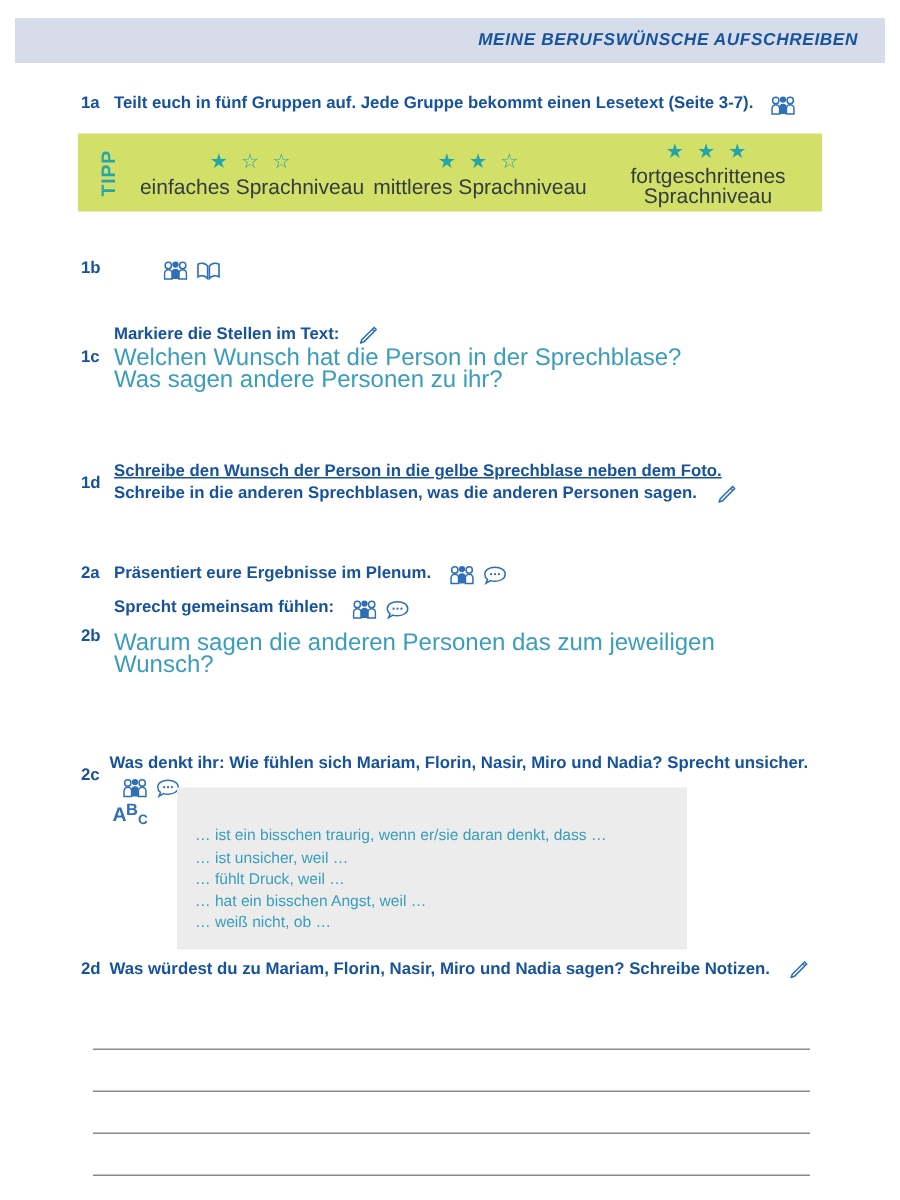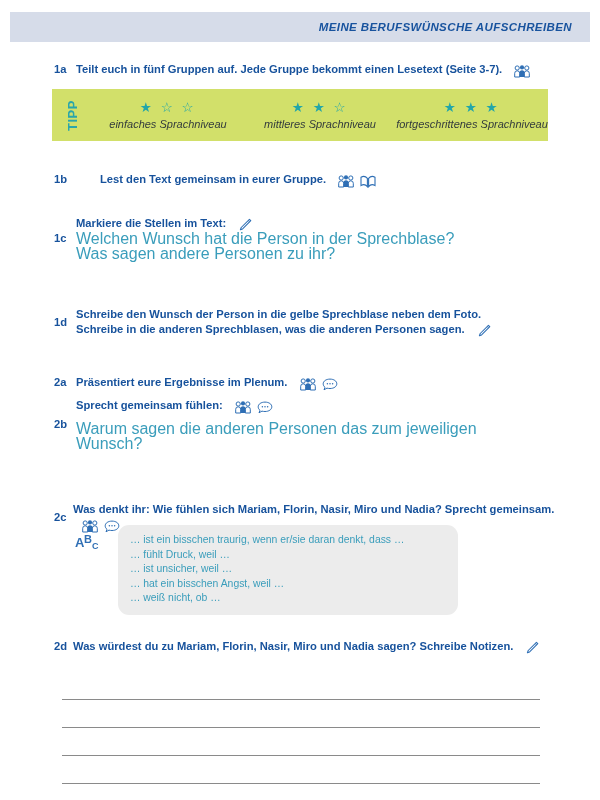--- a/index.html
+++ b/index.html
@@ -126,46 +126,44 @@
   .level .stars {
     display: block;
     color: #22a6a9;
     font-size: 13.5px;
     letter-spacing: 2.5px;
     line-height: 16px;
     margin-bottom: 2px;
   }
   .level .level-label {
     display: block;
-    font-size: 11px;
+    font-size: 14px;
     color: #333b3c;
     line-height: 13px;
-    font-style: italic;
   }
 
   
   .phrase-wrap {
     position: absolute;
     left: 75px;
     top: 525px;
     display: flex;
     align-items: flex-start;
   }
   .abc-icon {
     width: 38px;
     flex: 0 0 38px;
     padding-top: 6px;
   }
   .phrase-box {
     background: #ececec;
     width: 340px;
     box-sizing: border-box;
-    padding: 8px 12px 9px 12px;
+    padding: 26px 12px 9px 12px;
     margin-left: 5px;
-    border-radius: 11px;
   }
   .phrase-line {
     color: #3a9dbb;
     font-size: 10.4px;
     line-height: 14.6px;
     white-space: nowrap;
   }
 
   
   .write-lines {
@@ -223,21 +221,20 @@
       <div class="level">
         <span class="stars">★ ★ ★</span>
         <span class="level-label">fortgeschrittenes Sprachniveau</span>
       </div>
     </div>
   </div>
 
   <div class="task" style="left:54px; top:172px; width:420px;gap:24px;">
     <div class="task-num">1b</div>
     <div class="task-body">
-      <span>Lest den Text gemeinsam in eurer Gruppe.</span>
       <span class="icons">
         <span>
           <svg width="16" height="13" viewBox="0 0 16 13">
             <circle cx="3.2" cy="3" r="2.1" fill="none" stroke="#2f6fb5" stroke-width="1"></circle>
             <path d="M0.7 12 V8.3 a2.5 2.5 0 0 1 2.5 -2.5 a2.5 2.5 0 0 1 2.5 2.5 V12 Z" fill="none" stroke="#2f6fb5" stroke-width="1"></path>
             <circle cx="8" cy="2.4" r="2.1" fill="#2f6fb5"></circle>
             <path d="M5.5 12 V7.7 a2.5 2.5 0 0 1 2.5 -2.5 a2.5 2.5 0 0 1 2.5 2.5 V12 Z" fill="#2f6fb5"></path>
             <circle cx="12.8" cy="3" r="2.1" fill="none" stroke="#2f6fb5" stroke-width="1"></circle>
             <path d="M10.3 12 V8.3 a2.5 2.5 0 0 1 2.5 -2.5 a2.5 2.5 0 0 1 2.5 2.5 V12 Z" fill="none" stroke="#2f6fb5" stroke-width="1"></path>
           </svg>
@@ -265,21 +262,21 @@
         </span>
       </span>
       <span class="subline" style="display:block;">Welchen Wunsch hat die Person in der Sprechblase?</span>
       <span class="subline" style="display:block;">Was sagen andere Personen zu ihr?</span>
     </div>
   </div>
 
   <div class="task" style="left:54px; top:307px; width:500px;">
     <div class="task-num">1d</div>
     <div class="task-body">
-      <span style="display:block;">Schreibe den Wunsch der Person in die gelbe Sprechblase neben dem Foto.</span>
+      <span style="display:block;text-decoration:underline;">Schreibe den Wunsch der Person in die gelbe Sprechblase neben dem Foto.</span>
       <span>Schreibe in die anderen Sprechblasen, was die anderen Personen sagen.</span>
       <span class="icons">
         <span>
           <svg width="14" height="14" viewBox="0 0 14 14">
             <path d="M11.4 1.3 L12.8 2.7 L4.6 10.9 L2.4 11.7 L3.2 9.5 Z" fill="none" stroke="#2f6fb5" stroke-width="1.05" stroke-linejoin="round"></path>
             <path d="M10.2 2.5 L11.6 3.9" fill="none" stroke="#2f6fb5" stroke-width="0.9"></path>
           </svg>
         </span>
       </span>
     </div>
@@ -336,21 +333,21 @@
           </svg>
         </span>
       </span>
       <span class="subline" style="display:block; margin-top:8px;">Warum sagen die anderen Personen das zum jeweiligen Wunsch?</span>
     </div>
   </div>
 
   <div class="task" style="left:54px; top:502px; width:530px;">
     <div class="task-num">2c</div>
     <div class="task-body" style="margin-left:-3px;">
-      <span>Was denkt ihr: Wie fühlen sich Mariam, Florin, Nasir, Miro und Nadia? Sprecht gemeinsam.</span>
+      <span>Was denkt ihr: Wie fühlen sich Mariam, Florin, Nasir, Miro und Nadia? Sprecht unsicher.</span>
       <span class="icons">
         <span>
           <svg width="16" height="13" viewBox="0 0 16 13">
             <circle cx="3.2" cy="3" r="2.1" fill="none" stroke="#2f6fb5" stroke-width="1"></circle>
             <path d="M0.7 12 V8.3 a2.5 2.5 0 0 1 2.5 -2.5 a2.5 2.5 0 0 1 2.5 2.5 V12 Z" fill="none" stroke="#2f6fb5" stroke-width="1"></path>
             <circle cx="8" cy="2.4" r="2.1" fill="#2f6fb5"></circle>
             <path d="M5.5 12 V7.7 a2.5 2.5 0 0 1 2.5 -2.5 a2.5 2.5 0 0 1 2.5 2.5 V12 Z" fill="#2f6fb5"></path>
             <circle cx="12.8" cy="3" r="2.1" fill="none" stroke="#2f6fb5" stroke-width="1"></circle>
             <path d="M10.3 12 V8.3 a2.5 2.5 0 0 1 2.5 -2.5 a2.5 2.5 0 0 1 2.5 2.5 V12 Z" fill="none" stroke="#2f6fb5" stroke-width="1"></path>
           </svg>
@@ -370,22 +367,22 @@
   <div class="phrase-wrap">
     <div class="abc-icon">
       <svg width="30" height="24" viewBox="0 0 30 24">
         <text x="0" y="16" font-family="Liberation Sans, sans-serif" font-size="13" font-weight="bold" fill="#2f6fb5">A</text>
         <text x="9" y="12" font-family="Liberation Sans, sans-serif" font-size="11" font-weight="bold" fill="#2f6fb5">B</text>
         <text x="17" y="18" font-family="Liberation Sans, sans-serif" font-size="9" font-weight="bold" fill="#2f6fb5">C</text>
       </svg>
     </div>
     <div class="phrase-box">
       <div class="phrase-line">… ist ein bisschen traurig, wenn er/sie daran denkt, dass …</div>
+      <div class="phrase-line">… ist unsicher, weil …</div>
       <div class="phrase-line">… fühlt Druck, weil …</div>
-      <div class="phrase-line">… ist unsicher, weil …</div>
       <div class="phrase-line">… hat ein bisschen Angst, weil …</div>
       <div class="phrase-line">… weiß nicht, ob …</div>
     </div>
   </div>
 
   <div class="task" style="left:54px; top:639px; width:530px;">
     <div class="task-num">2d</div>
     <div class="task-body" style="margin-left:-3px;">
       <span>Was würdest du zu Mariam, Florin, Nasir, Miro und Nadia sagen? Schreibe Notizen.</span>
       <span class="icons">

